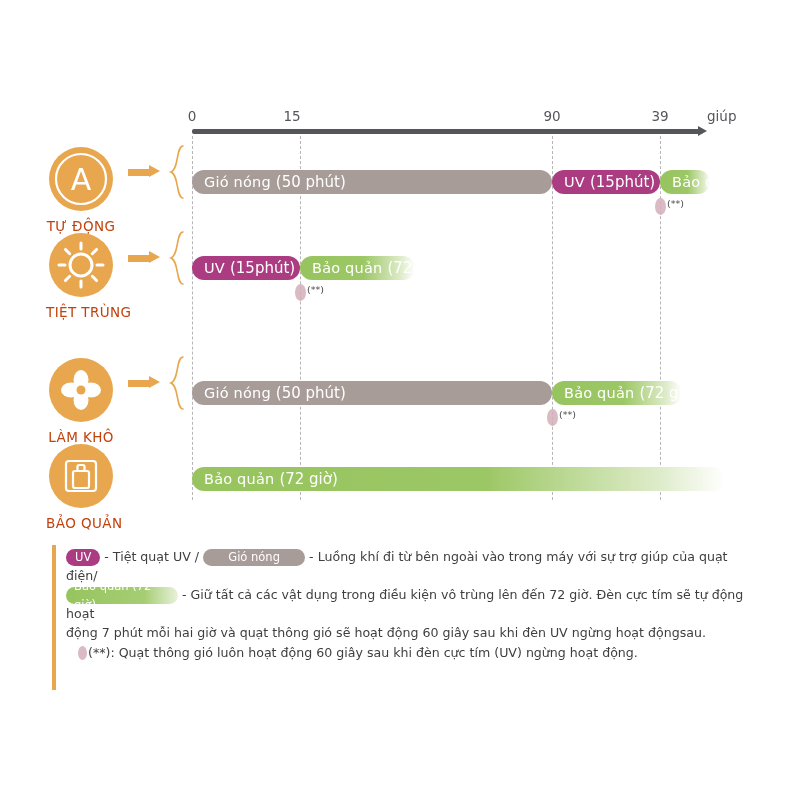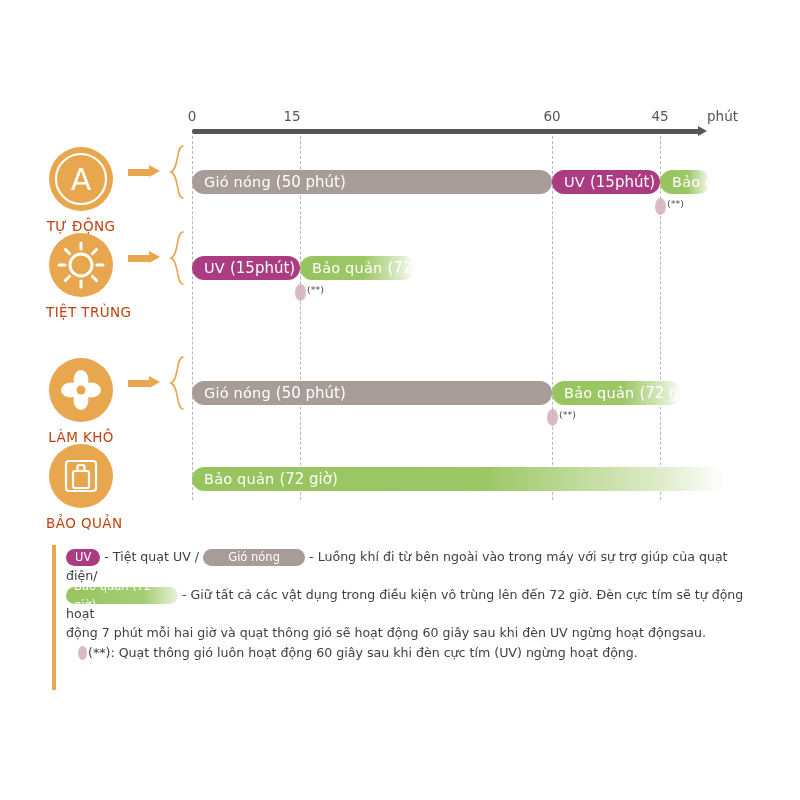--- a/index.html
+++ b/index.html
@@ -144,26 +144,26 @@
 <div id="stage">
 
   <div class="axis-labels">
     <div class="axis-line"></div>
     <div class="axis-arrow"></div>
     <div id="tick-host">
         <div class="tick-label" style="left: 192px;">0</div>
         <div class="gridline" style="left: 192px; height: 364px;"></div>
         <div class="tick-label" style="left: 292px;">15</div>
         <div class="gridline" style="left: 300px; height: 364px;"></div>
-        <div class="tick-label" style="left: 552px;">60</div>
+        <div class="tick-label" style="left: 552px;">90</div>
         <div class="gridline" style="left: 552px; height: 364px;"></div>
-        <div class="tick-label" style="left: 660px;">45</div>
+        <div class="tick-label" style="left: 660px;">39</div>
         <div class="gridline" style="left: 660px; height: 364px;"></div>
       </div>
-    <div class="axis-unit">phút</div>
+    <div class="axis-unit">giúp</div>
   </div>
 
   <div id="rows-host">
       <div class="row" style="top: 160px;">
         <div class="mode-icon-wrap" style="top: -13px;">
           <div class="circle">
             <svg width="64" height="64" viewBox="0 0 64 64">
               <circle cx="32" cy="32" r="25" fill="none" stroke="#ffffff" stroke-width="2.2"></circle>
               <text x="32" y="43" text-anchor="middle" font-family="DejaVu Sans, sans-serif" font-size="30" fill="#ffffff">A</text>
             </svg>

